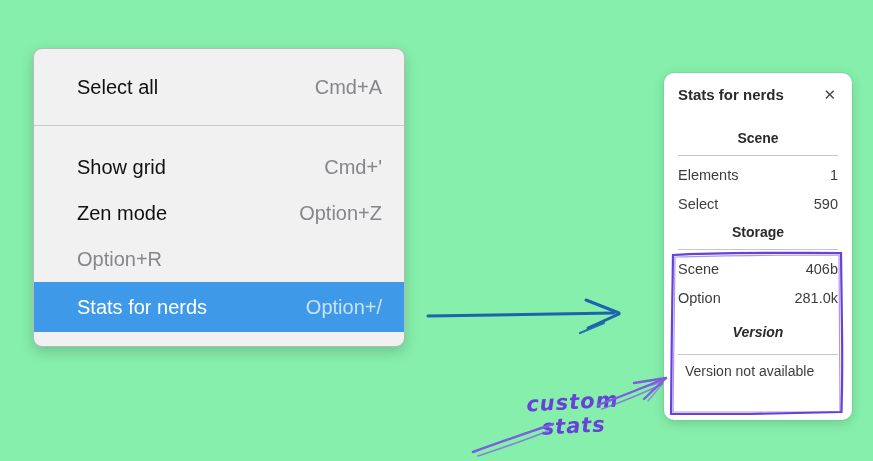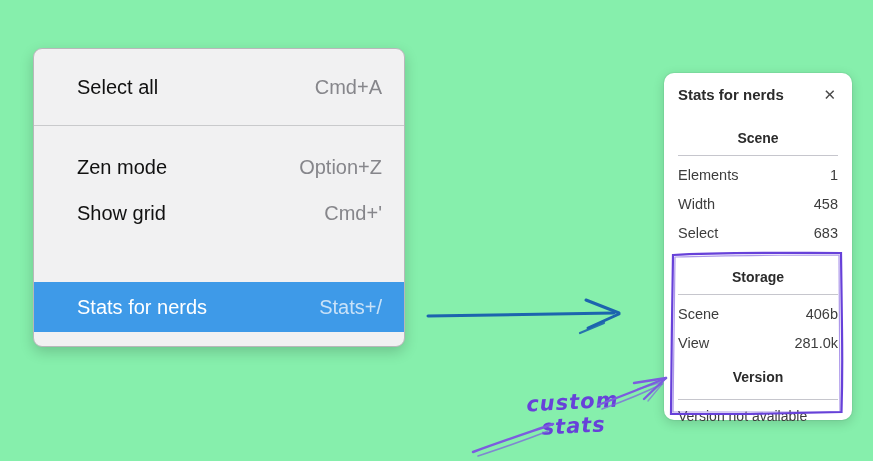--- a/index.html
+++ b/index.html
@@ -35,30 +35,30 @@
     position:absolute; left:664px; top:73px; width:188px; height:347px;
     background:#ffffff; border-radius:10px;
     box-shadow:0 3px 12px rgba(0,0,0,0.16), 0 0 0 1px rgba(0,0,0,0.04);
     padding:12px 14px 10px; color:#3d3d3d;
   }
   .sp-header { display:flex; align-items:center; justify-content:space-between; }
   .sp-title { font-size:15px; font-weight:bold; color:#2b2b2b; }
   .sp-close { font-size:15px; color:#4a4a4a; cursor:pointer; line-height:1; padding:2px; }
   .sp-heading { text-align:center; font-size:14px; font-weight:bold; color:#2b2b2b; }
   .sp-heading.first { margin-top:26px; }
-  .sp-heading.mid { margin-top:22px; }
-  .sp-heading.last { margin-top:12px; }
+  .sp-heading.mid { margin-top:6px; }
+  .sp-heading.last { margin-top:12px;font-style:italic; }
   .sp-divider { height:1px; background:#c6c6cd; margin-top:9px; }
   .sp-divider.version { margin-top:14px; }
   .sp-rows { margin-top:4px; }
   .sp-row {
     height:29px; display:flex; align-items:center; justify-content:space-between;
     font-size:14.5px; color:#3d3d3d;
   }
-  .sp-note { margin-top:8px; font-size:14px; color:#3d3d3d; }
+  .sp-note { margin-top:8px; font-size:14px; color:#3d3d3d;margin-left:7px; }
 
   
   .annotation-label {
     position:absolute; left:498px; top:390px; width:150px;
     font-family:"DejaVu Sans", sans-serif; font-style:italic; font-weight:bold;
     font-size:21px; letter-spacing:1px; color:#6741d9;
     transform:rotate(-3deg); text-align:center;
   }
 
   
@@ -72,67 +72,64 @@
 
 <div class="canvas">
 
   <div class="menu">
     <div class="menu-item">
       <span class="mi-label">Select all</span>
       <span class="mi-shortcut">Cmd+A</span>
     </div>
     <div class="menu-divider"></div>
     <div class="menu-item">
+      <span class="mi-label">Show grid</span>
+      <span class="mi-shortcut">Cmd+'</span>
+    </div>
+    <div class="menu-item">
       <span class="mi-label">Zen mode</span>
       <span class="mi-shortcut">Option+Z</span>
     </div>
     <div class="menu-item">
-      <span class="mi-label">Show grid</span>
-      <span class="mi-shortcut">Cmd+'</span>
-    </div>
-    <div class="menu-item">
+      <span class="mi-shortcut">Option+R</span>
     </div>
     <div class="menu-item selected">
       <span class="mi-label">Stats for nerds</span>
-      <span class="mi-shortcut">Stats+/</span>
+      <span class="mi-shortcut">Option+/</span>
     </div>
   </div>
 
   <div class="stats-panel">
     <div class="sp-header">
       <span class="sp-title">Stats for nerds</span>
       <span class="sp-close">✕</span>
     </div>
 
     <div class="sp-heading first">Scene</div>
     <div class="sp-divider"></div>
     <div class="sp-rows">
       <div class="sp-row">
         <span>Elements</span>
         <span>1</span>
       </div>
       <div class="sp-row">
-        <span>Width</span>
-        <span>458</span>
-      </div>
-      <div class="sp-row">
         <span>Select</span>
-        <span>683</span>
+        <span>590</span>
       </div>
     </div>
 
     <div class="sp-heading mid">Storage</div>
     <div class="sp-divider"></div>
     <div class="sp-rows">
       <div class="sp-row">
         <span>Scene</span>
         <span>406b</span>
       </div>
       <div class="sp-row">
-        <span>View</span>
+        <span>Option</span>
         <span>281.0k</span>
       </div>
     </div>
 
     <div class="sp-heading last">Version</div>
     <div class="sp-divider version"></div>
     <div class="sp-note">Version not available</div>
   </div>
 
   <div class="annotation-label">custom stats</div>

